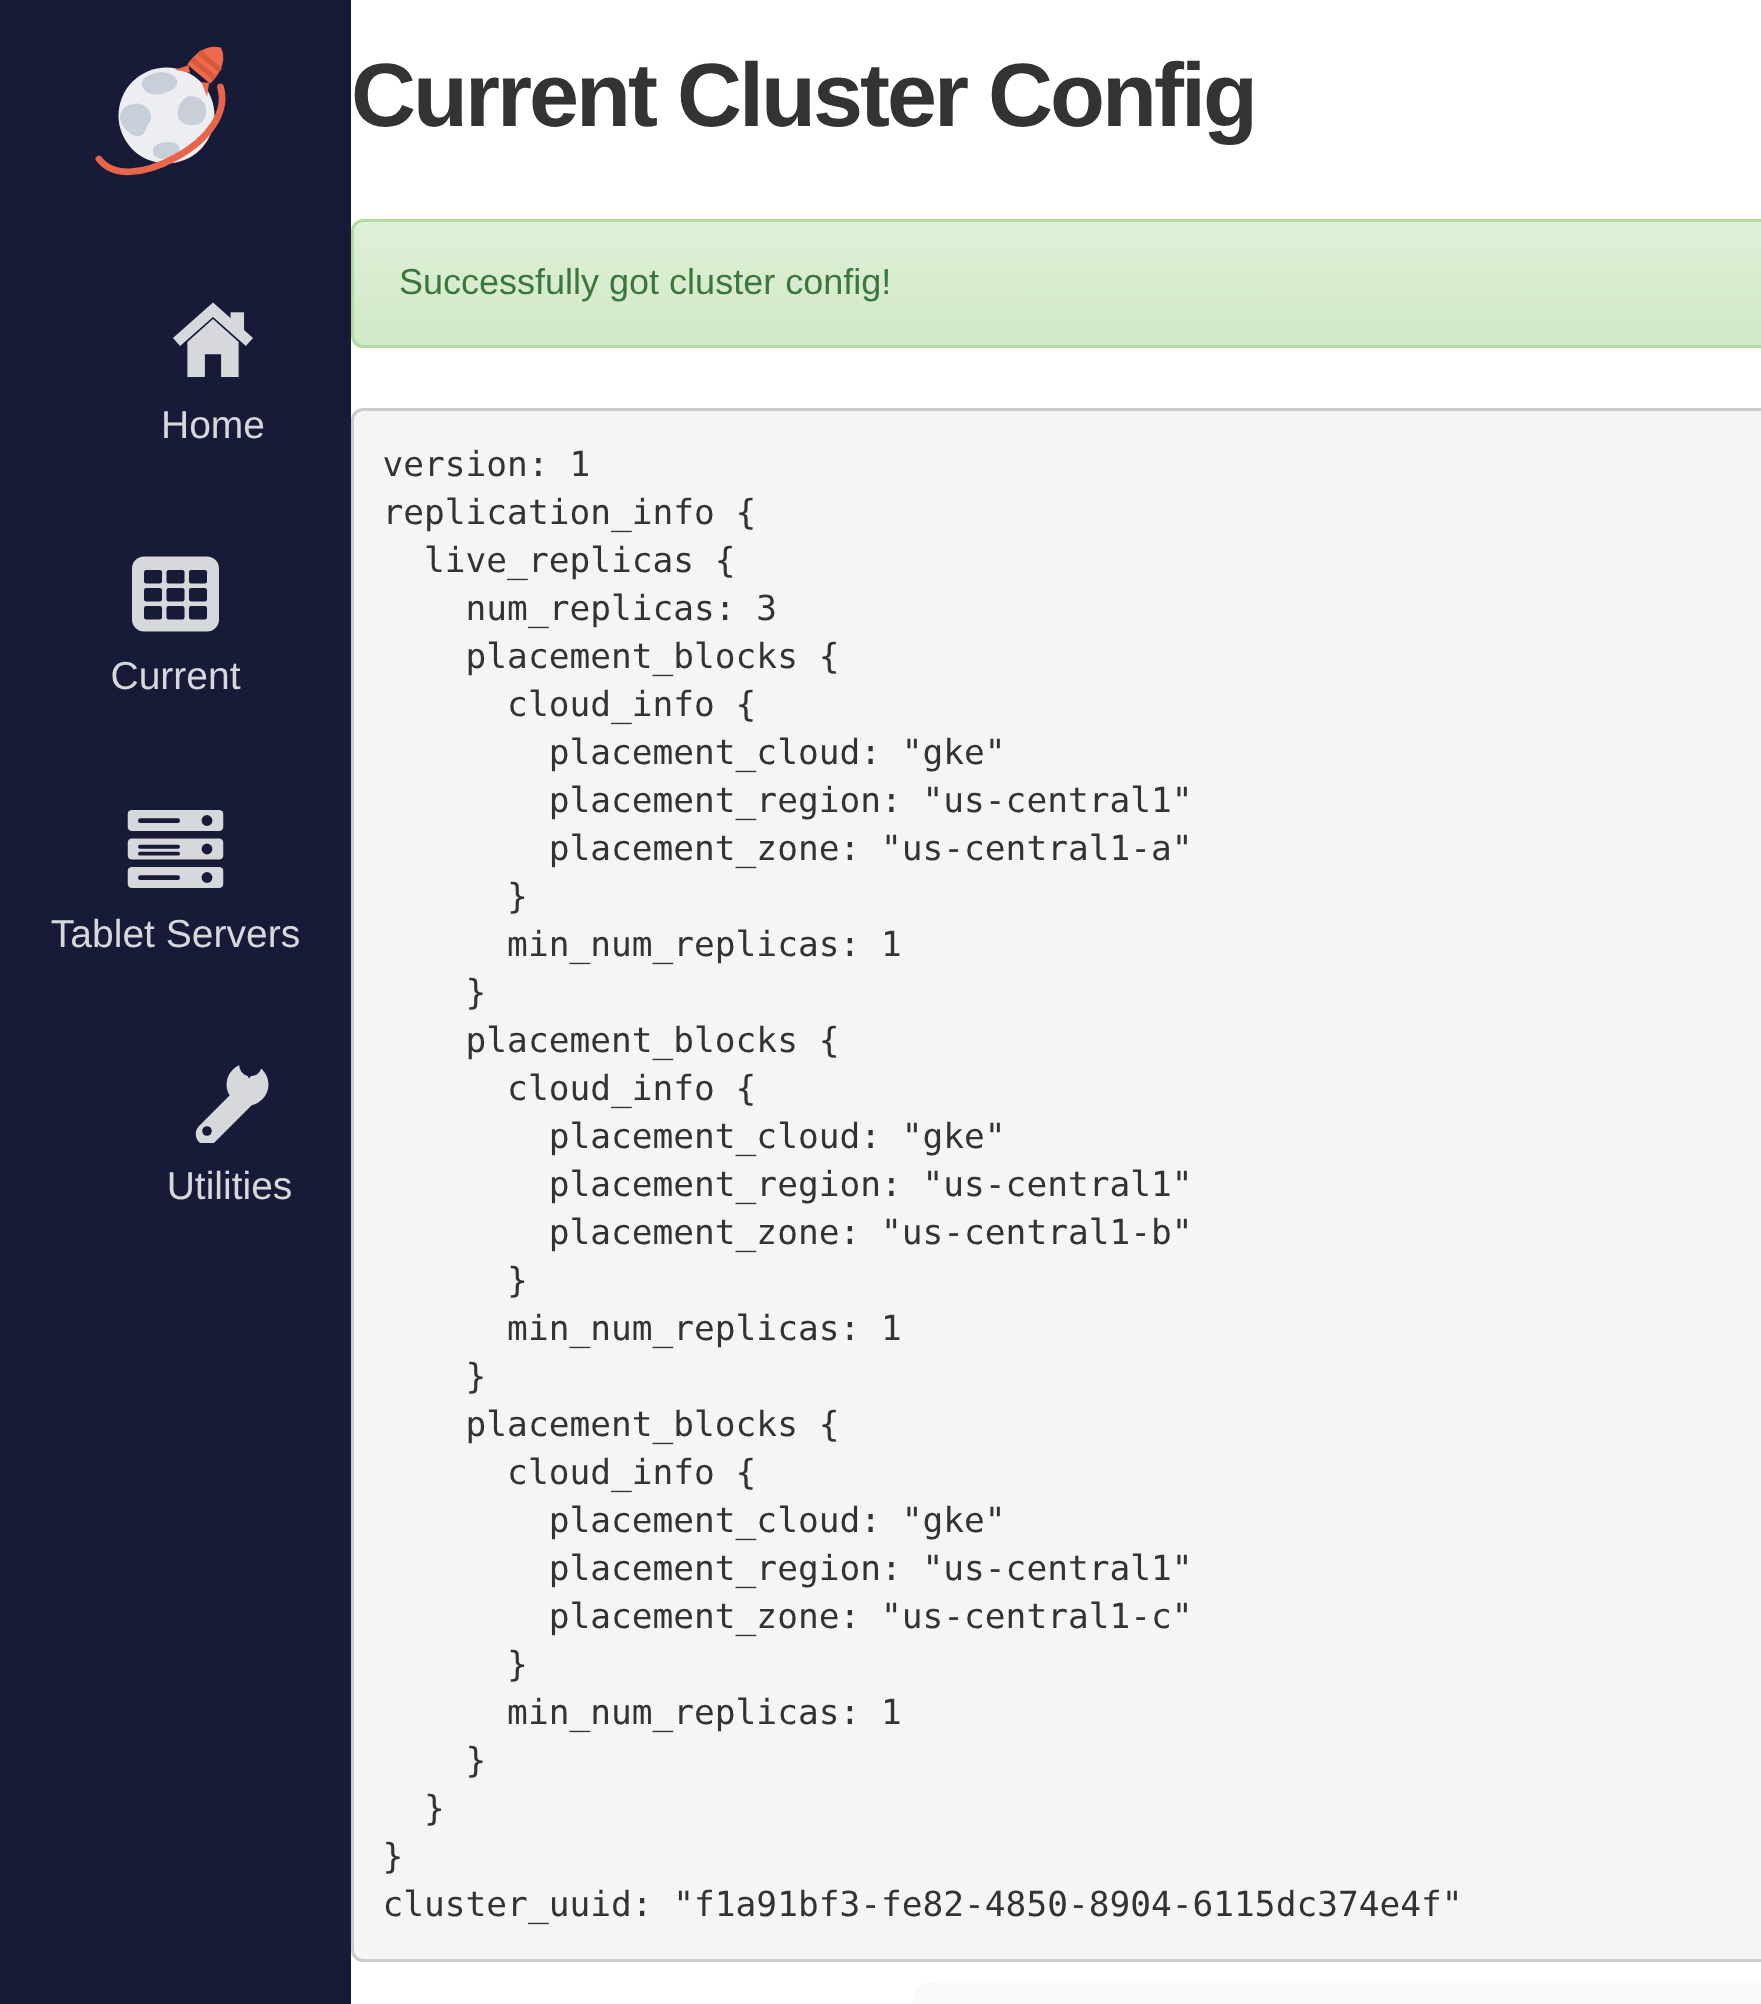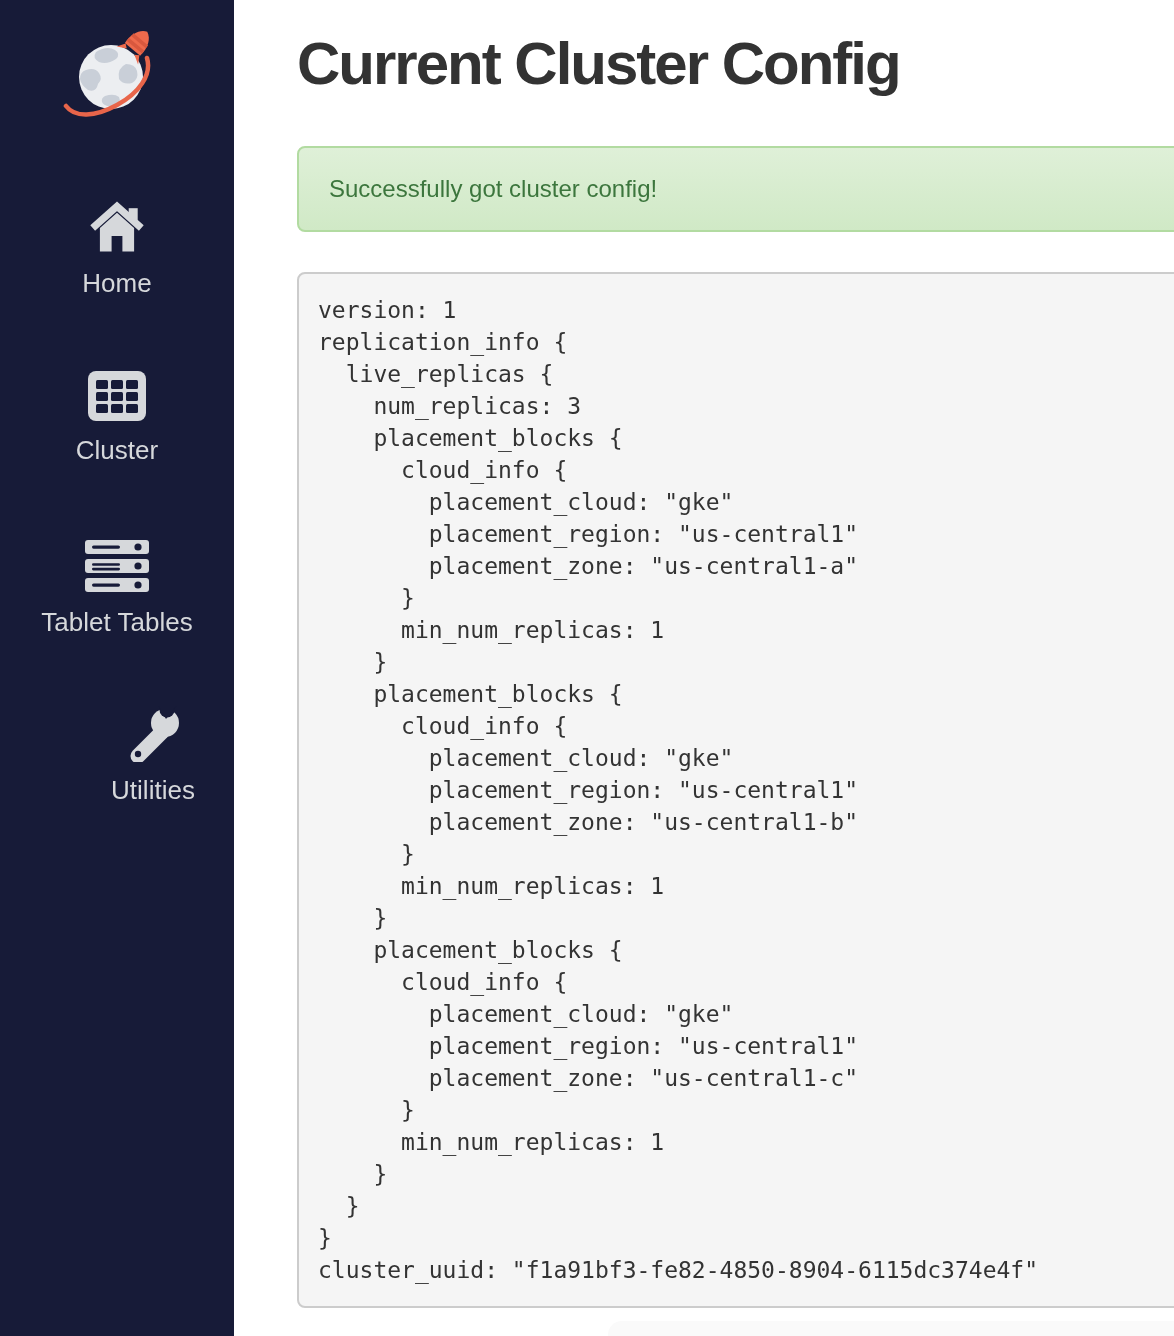--- a/index.html
+++ b/index.html
@@ -25,31 +25,31 @@
   .nav-item {
     position: absolute; left: 0; width: 100%;
     text-align: center;
     color: #d6d8db;
     font-size: 26px;
     line-height: 30px;
     cursor: pointer;
     user-select: none;
   }
   .nav-item svg { display: block; margin: 0 auto 13px auto; }
-  .nav-home     { top: 201px; }
+  .nav-home     { top: 201px; padding-left: 25px; }
   .nav-tables   { top: 370px; }
   .nav-tservers { top: 540px; }
   .nav-utils    { top: 706px; margin-left: 36px; }
 
   
   .main {
     position: absolute; left: 234px; top: 0;
     width: 940px; height: 1336px;
   }
-  .content { padding-left: 63px; }
+  .content { }
 
   .page-title {
     margin: 34px 0 0 0;
     font-size: 60px;
     line-height: 1.0;
     font-weight: bold;
     letter-spacing: -2px;
     color: #333333;
     white-space: nowrap;
   }
@@ -141,21 +141,21 @@
           <rect x="39" y="10" width="12" height="9" rx="1.5"></rect>
           <rect x="9" y="22" width="12" height="9" rx="1.5"></rect>
           <rect x="24" y="22" width="12" height="9" rx="1.5"></rect>
           <rect x="39" y="22" width="12" height="9" rx="1.5"></rect>
           <rect x="9" y="34" width="12" height="9" rx="1.5"></rect>
           <rect x="24" y="34" width="12" height="9" rx="1.5"></rect>
           <rect x="39" y="34" width="12" height="9" rx="1.5"></rect>
         </g>
       </svg>
     </span>
-    <span>Cluster</span>
+    <span>Current</span>
   </div>
 
   <div class="nav-item nav-tservers">
     <span>
       <svg width="64" height="54" viewBox="0 0 64 54" aria-hidden="true">
         <g fill="#d6d8db">
           <rect x="0" y="0" width="64" height="14" rx="3"></rect>
           <rect x="0" y="19" width="64" height="14" rx="3"></rect>
           <rect x="0" y="38" width="64" height="14" rx="3"></rect>
         </g>
@@ -163,21 +163,21 @@
           <rect x="7" y="5.5" width="28" height="3.2" rx="1.6"></rect>
           <circle cx="53" cy="7" r="3.6"></circle>
           <rect x="7" y="23.2" width="28" height="2.6" rx="1.3"></rect>
           <rect x="7" y="27.8" width="28" height="2.6" rx="1.3"></rect>
           <circle cx="53" cy="26" r="3.6"></circle>
           <rect x="7" y="43.5" width="28" height="3.2" rx="1.6"></rect>
           <circle cx="53" cy="45" r="3.6"></circle>
         </g>
       </svg>
     </span>
-    <span>Tablet Tables</span>
+    <span>Tablet Servers</span>
   </div>
 
   <div class="nav-item nav-utils">
     <span>
       <svg width="56" height="56" viewBox="0 0 56 56" aria-hidden="true">
         <line x1="37" y1="26" x2="13" y2="50" stroke="#d6d8db" stroke-width="15" stroke-linecap="round"></line>
         <circle cx="40" cy="17" r="14" fill="#d6d8db"></circle>
         <circle cx="42" cy="4" r="7.5" fill="#171b38"></circle>
         <path d="M32 -3 L41 13 L52 -1 Z" fill="#171b38"></path>
         <circle cx="13" cy="48" r="3.2" fill="#171b38"></circle>

